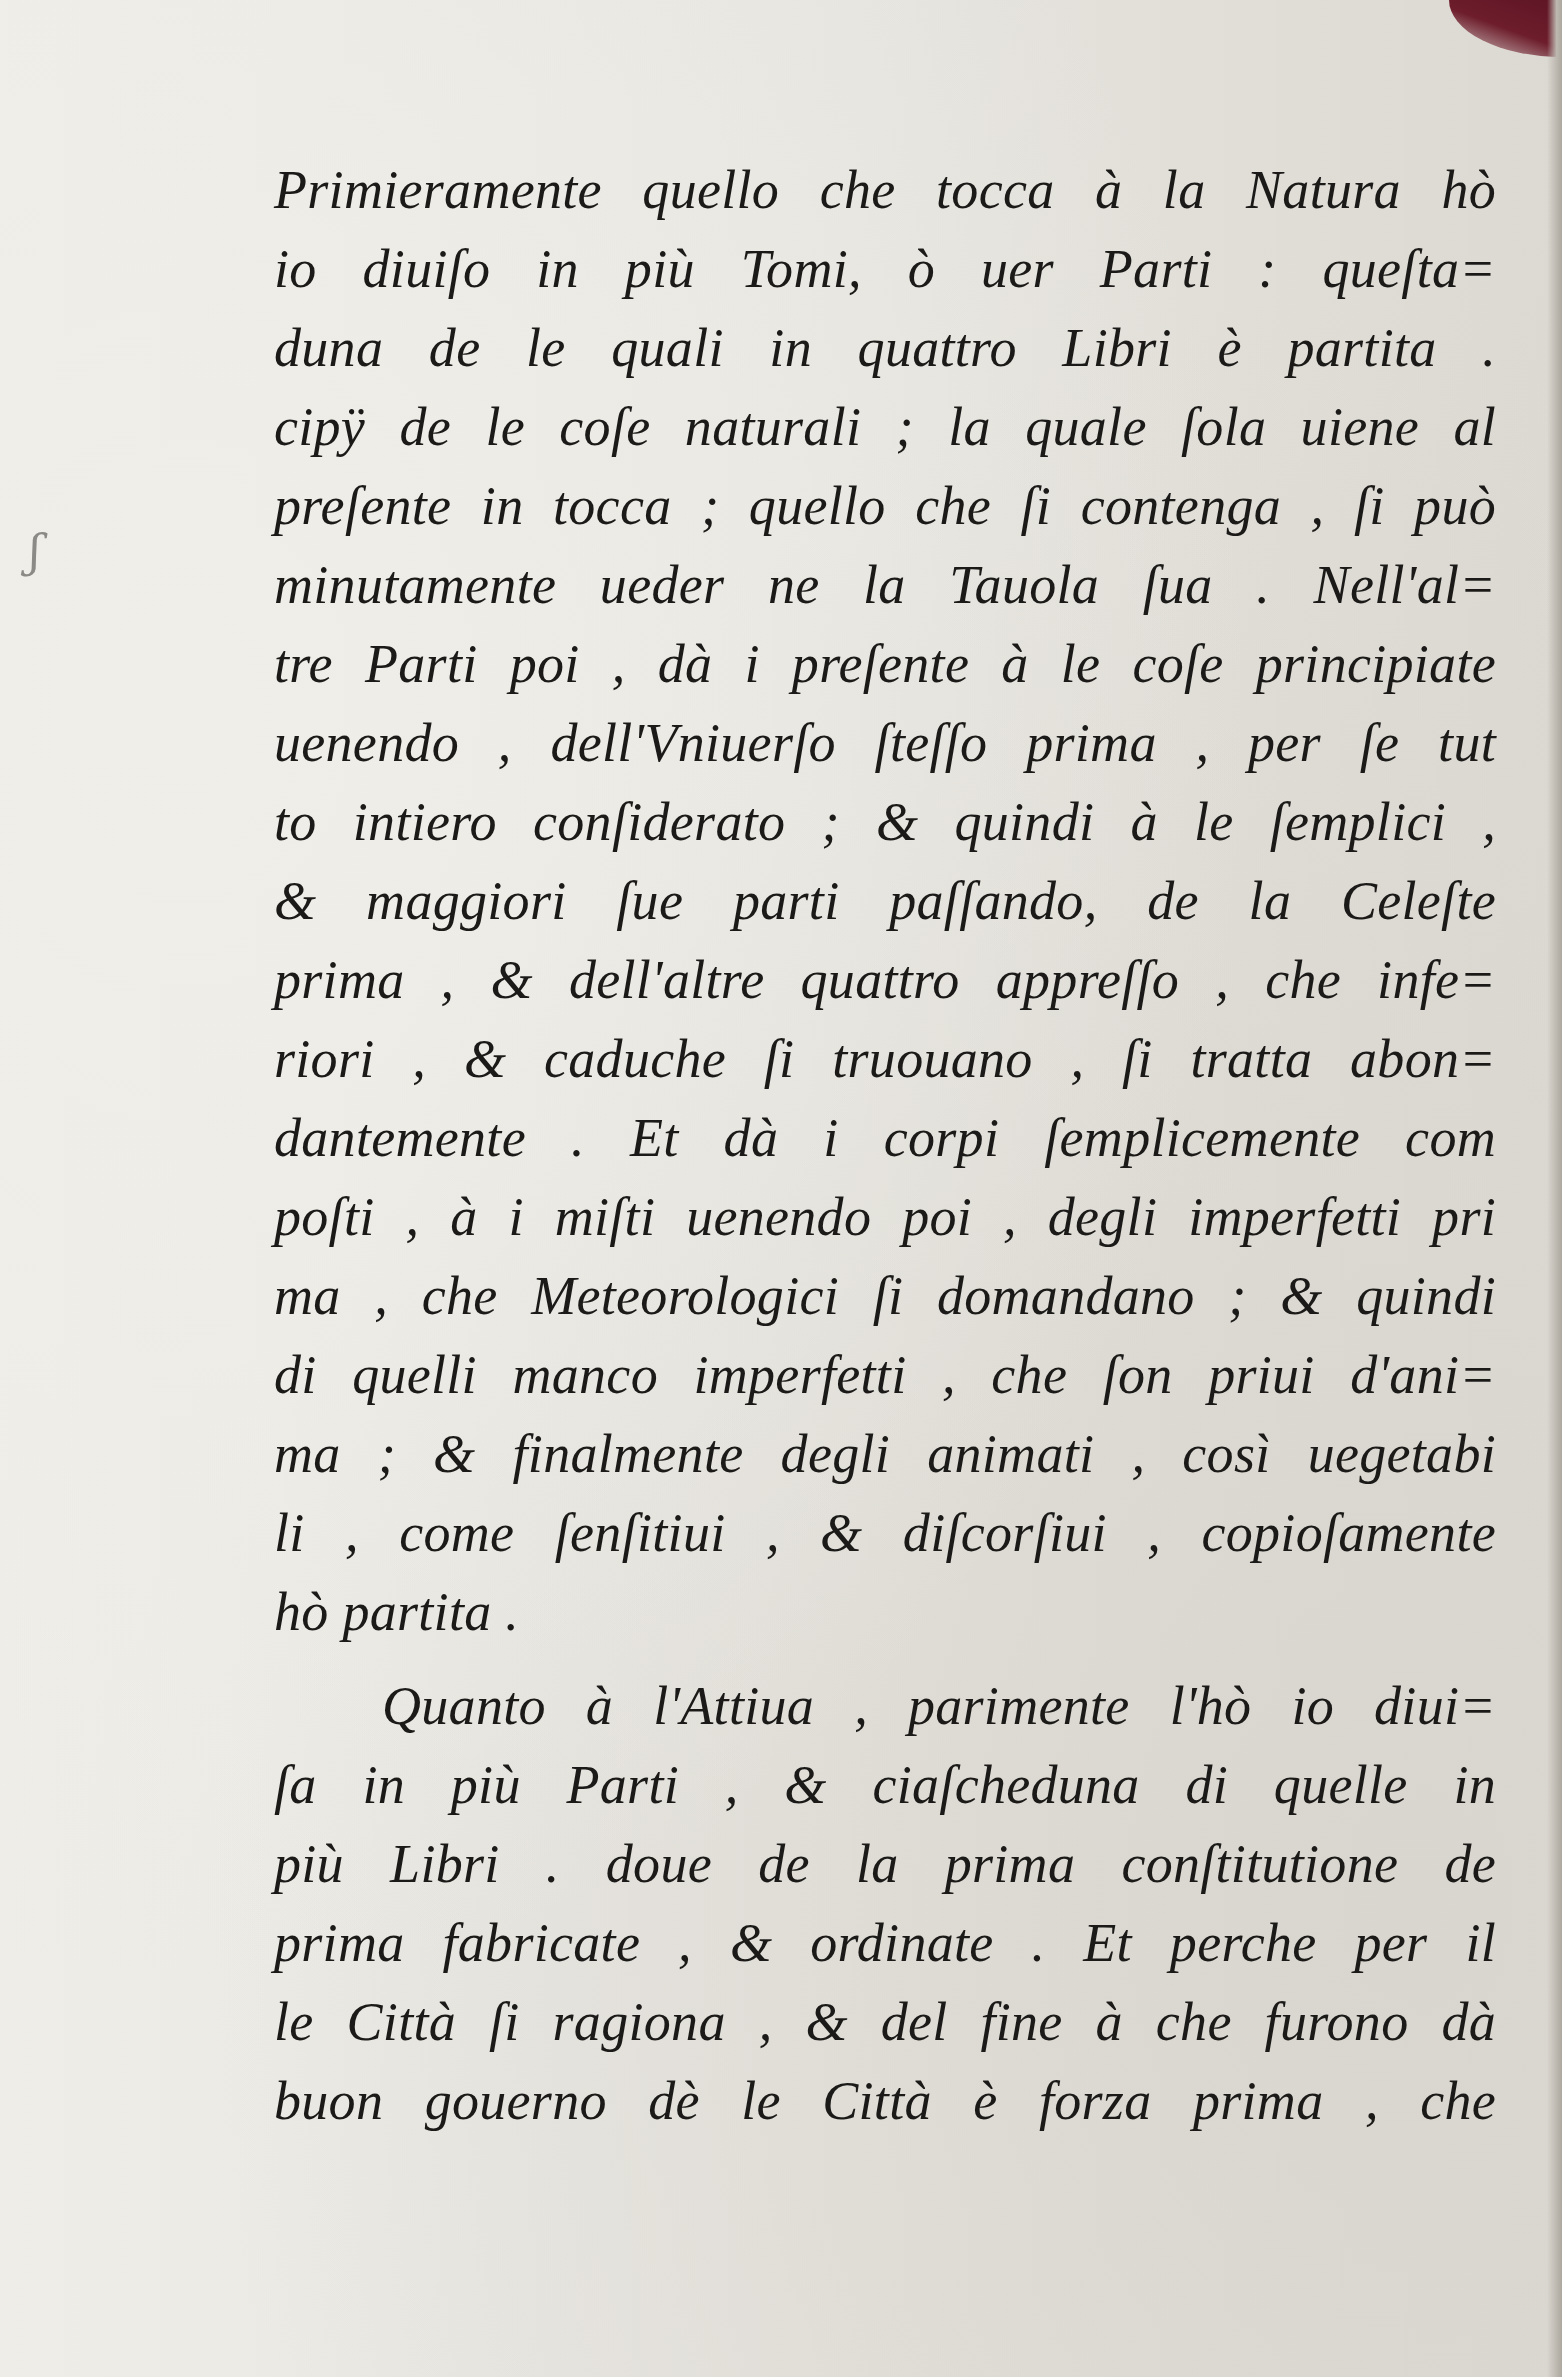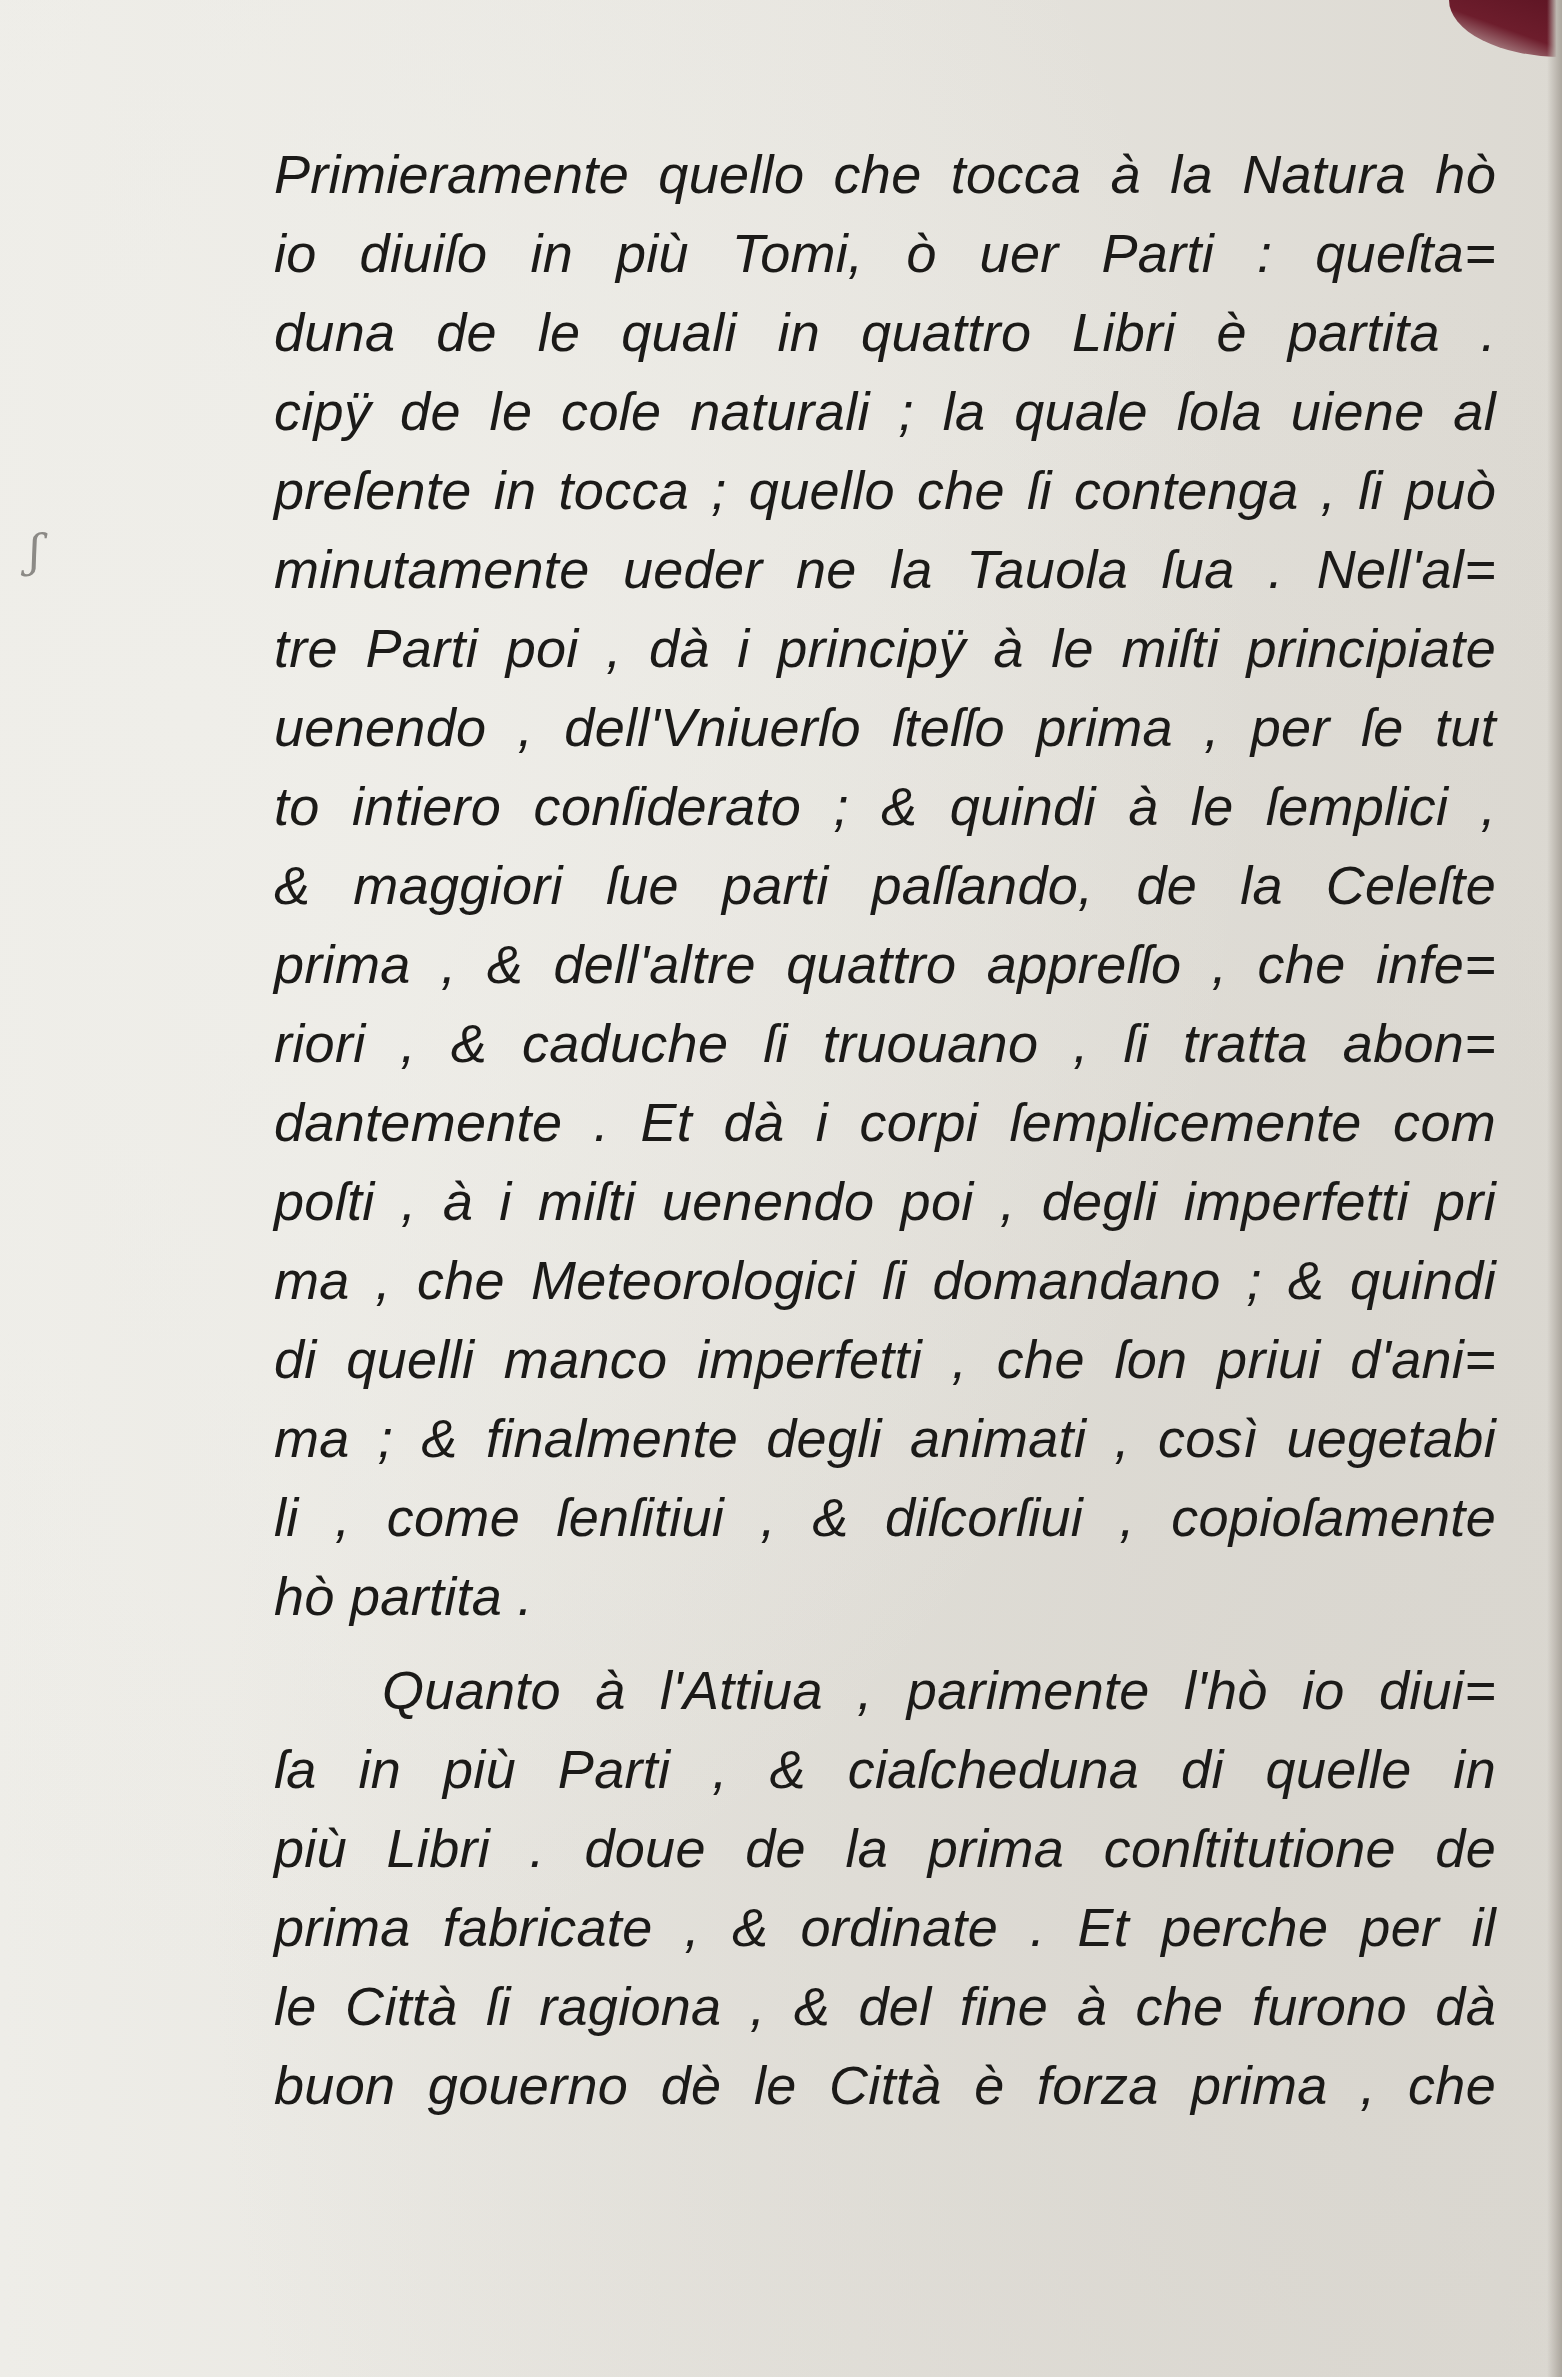--- a/index.html
+++ b/index.html
@@ -40,23 +40,23 @@
       left: 29px;
       top: 526px;
       font-family: "DejaVu Serif", serif;
       font-style: italic;
       font-size: 44px;
       color: #8c8a86;
     }
     .text-block {
       position: absolute;
       left: 274px;
-      top: 135px;
+      top: 151px;
       width: 1222px;
-      font-family: Liberation Sans, sans-serif;
+      font-family: Liberation Serif, serif;
       font-style: italic;
       font-size: 54px;
       line-height: 79px;
       color: #1b1a18;
       letter-spacing: 0.3px;
     }
     .line {
       display: block;
       white-space: nowrap;
       text-align: justify;
@@ -83,21 +83,21 @@
   <div class="margin-mark">ʃ</div>
 
   <div class="text-block">
     <div>
       <span class="line">Primieramente quello che tocca à la Natura hò</span>
       <span class="line">io diuiſo in più Tomi, ò uer Parti : queſta=</span>
       <span class="line">duna de le quali in quattro Libri è partita .</span>
       <span class="line">cipÿ de le coſe naturali ; la quale ſola uiene al</span>
       <span class="line">preſente in tocca ; quello che ſi contenga , ſi può</span>
       <span class="line">minutamente ueder ne la Tauola ſua . Nell'al=</span>
-      <span class="line">tre Parti poi , dà i principÿ à le miſti principiate</span>
+      <span class="line">tre Parti poi , dà i preſente à le coſe principiate</span>
       <span class="line">uenendo , dell'Vniuerſo ſteſſo prima , per ſe tut</span>
       <span class="line">to intiero conſiderato ; &amp; quindi à le ſemplici ,</span>
       <span class="line">&amp; maggiori ſue parti paſſando, de la Celeſte</span>
       <span class="line">prima , &amp; dell'altre quattro appreſſo , che infe=</span>
       <span class="line">riori , &amp; caduche ſi truouano , ſi tratta abon=</span>
       <span class="line">dantemente . Et dà i corpi ſemplicemente com</span>
       <span class="line">poſti , à i miſti uenendo poi , degli imperfetti pri</span>
       <span class="line">ma , che Meteorologici ſi domandano ; &amp; quindi</span>
       <span class="line">di quelli manco imperfetti , che ſon priui d'ani=</span>
       <span class="line">ma ; &amp; finalmente degli animati , così uegetabi</span>

